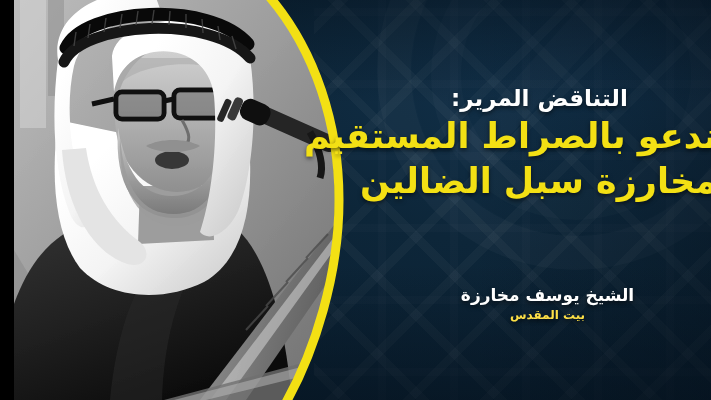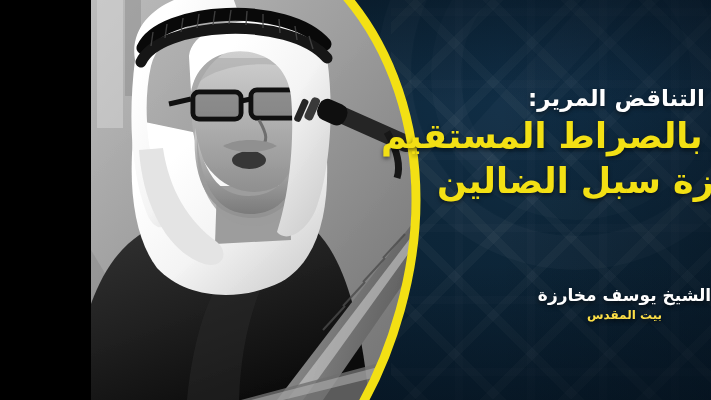--- a/index.html
+++ b/index.html
@@ -1,21 +1,21 @@
 <!DOCTYPE html>
 <html lang="ar" dir="rtl"><head>
 <meta charset="utf-8">
 <title>Al-Waqiyah TV Title Card</title>
 <style>
   html,body{
     margin:0;padding:0;background:#000;
   }
   #card{
     position:relative;
-    width:620px;height:400px;
+    width:697px;height:400px;
     overflow:hidden;
     background:#0c2438;
     font-family:"DejaVu Sans","Liberation Sans",sans-serif;
     -webkit-font-smoothing:antialiased;
   }
 
   
   .bg-base{
     position:absolute;inset:0;
     background:

